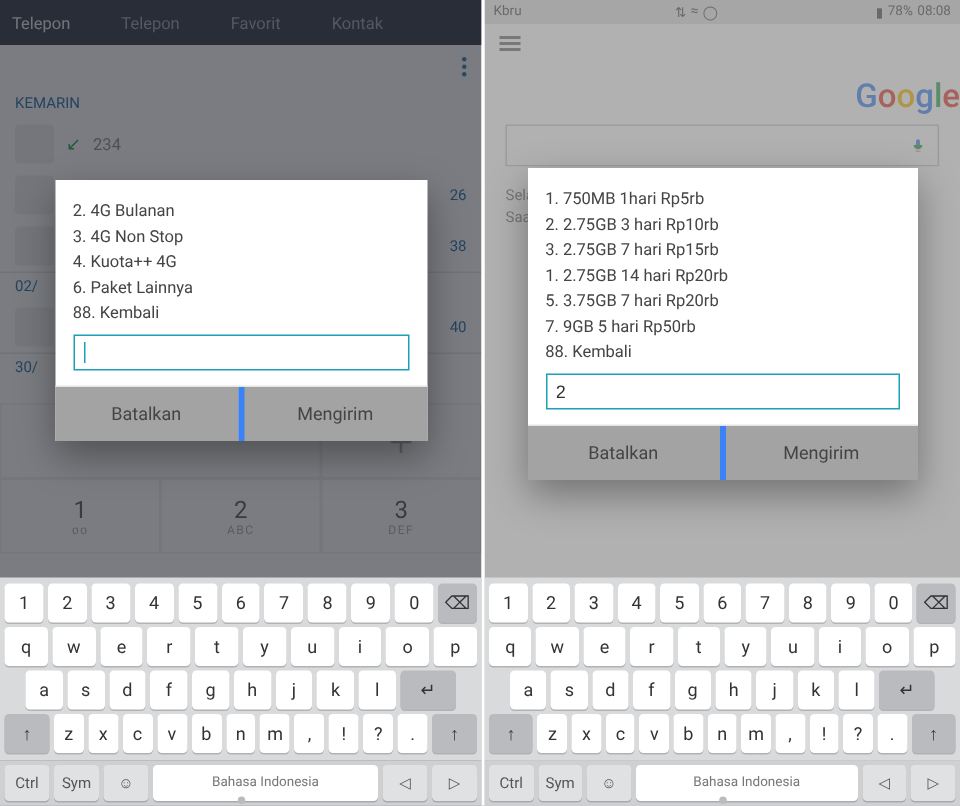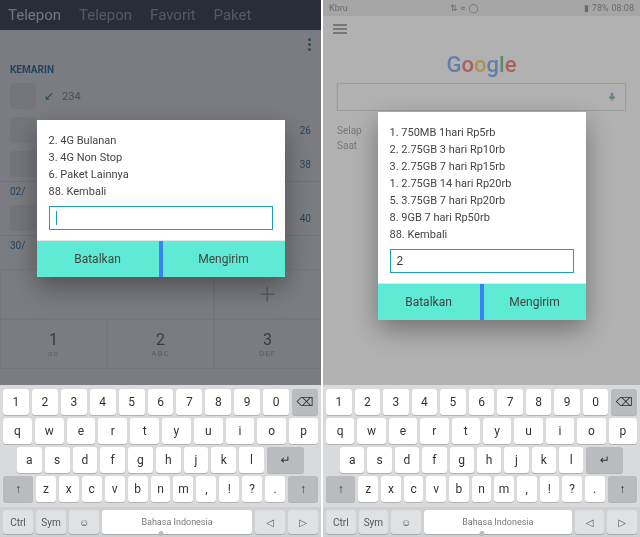--- a/index.html
+++ b/index.html
@@ -2,63 +2,63 @@
 <html><head>
 <meta charset="utf-8">
 <style>
   html,body{margin:0;padding:0;font-family:Roboto,Arial,sans-serif;background:#fff}
   #stage{width:640px;height:537px;display:flex;background:#fff}
   .pane{position:relative;height:537px;overflow:hidden}
   .left{width:321px;border-right:2px solid #fff}
   .right{flex:1}
 
   
-  .ltabs{height:30px;background:#2a3040;display:flex;align-items:center;padding:0 8px;gap:18px;font-size:15px;color:#9aa0ac}
+  .ltabs{height:30px;background:#2a3040;display:flex;align-items:center;padding:0 8px;gap:34px;font-size:11px;color:#9aa0ac}
   .ltabs span:first-child{color:#e8eaf0}
   .lbar{height:28px;background:#fff;display:flex;justify-content:flex-end;align-items:center;padding-right:10px}
   .dots{display:flex;flex-direction:column;gap:2px}
   .dots i{width:3px;height:3px;border-radius:50%;background:#2e7ab0;display:block}
-  .section{font-size:10px;font-weight:700;color:#1f6aa5;padding:6px 10px 4px;background:#fff}
+  .section{font-size:10px;font-weight:400;color:#1f6aa5;padding:6px 10px 4px;background:#fff}
   .callrow{display:flex;align-items:center;background:#fff;padding:4px 10px;gap:8px;font-size:11px;color:#6d6d6d}
   .ava{width:26px;height:26px;background:#eee;border-radius:3px}
   .in{color:#1b9e4b;font-size:12px}
   .num{color:#888;font-size:11px}
   .tm{margin-left:auto;color:#1f6aa5;font-size:10px}
   .date{font-size:10px;color:#1f6aa5;padding:4px 10px;border-top:1px solid #e5e5e5}
   .dialer{display:grid;grid-template-columns:1fr 1fr 1fr;background:#fff}
   .dk{height:48px;display:flex;flex-direction:column;align-items:center;justify-content:center;border:1px solid #eee;color:#555}
   .dk .n{font-size:16px}
   .dk .l{font-size:8px;letter-spacing:1px;color:#aaa}
   .plus{grid-column:3;font-size:28px;color:#b0b0b0;font-weight:300}
 
   
   .rstatus{height:16px;background:#e5e5e5;display:flex;justify-content:space-between;align-items:center;padding:0 6px;font-size:9px;color:#555}
   .ricons{display:flex;gap:3px;align-items:center}
   .rheader{height:26px;background:#fff;display:flex;align-items:center;padding:0 10px}
   .ham{display:flex;flex-direction:column;gap:2px}
   .ham i{width:14px;height:2px;background:#777;display:block}
-  .gg{text-align:center;padding:10px 0 6px;background:#fff}
+  .gg{text-align:right;padding:10px 0 6px;background:#fff}
   .gg span{font-size:22px;font-weight:500}
   .gb{color:#4285F4}.gr{color:#EA4335}.gy{color:#FBBC05}.gn{color:#34A853}
   .sbox{margin:0 14px;height:26px;background:#fff;border:1px solid #d0d0d0;box-shadow:0 1px 2px rgba(0,0,0,.12);display:flex;align-items:center;justify-content:flex-end;padding:0 8px}
   .mic{width:10px;height:14px}
   .snip{font-size:10px;color:#777;padding:12px 14px 0;line-height:1.5;background:#fff}
 
   
   .dim{position:absolute;inset:0;background:rgba(40,44,52,.62)}
   .right .dim{background:rgba(120,120,120,.58)}
 
   
   .dlg{position:absolute;left:50%;transform:translateX(-50%);background:#fff;box-shadow:0 10px 24px rgba(0,0,0,.35);width:248px}
   .left .dlg{top:120px}
-  .right .dlg{top:112px;width:208px}
+  .right .dlg{top:112px;width:260px}
   .dlg .body{padding:12px 12px 10px;font-size:11px;color:#444;line-height:1.55}
   .dlg input{width:100%;box-sizing:border-box;height:24px;border:1px solid #1aa0b8;outline:none;padding:0 6px;margin-top:6px;font-size:12px;color:#333}
   .dlg .btns{display:flex;border-top:1px solid #e5e5e5}
-  .dlg .btns div{flex:1;text-align:center;padding:11px 0;font-size:12px;color:#444;background:#5eead4}
+  .dlg .btns div{flex:1;text-align:center;padding:11px 0;font-size:12px;color:#444;background:#a3a3a3}
   .dlg .btns div+div{border-left:4px solid #3b82f6}
   .cursor{display:inline-block;width:1px;height:14px;background:#1aa0b8;vertical-align:middle}
 
   
   .kbwrap{position:absolute;left:0;right:0;bottom:0}
   .kb{background:#d9dadc;padding:4px 3px 2px}
   .krow{display:flex;gap:3px;margin-bottom:3px;justify-content:center}
   .key{background:#fff;border-radius:3px;height:26px;display:flex;align-items:center;justify-content:center;font-size:12px;color:#333;box-shadow:0 1px 0 rgba(0,0,0,.18);flex:1;min-width:0}
   .key.dark{background:#b9bbbe;color:#333}
   .key.wide{flex:1.5}
@@ -74,21 +74,21 @@
 </head>
 <body>
 
 <div id="stage">
 
   <div class="pane left">
     <div class="ltabs">
       <span>Telepon</span>
       <span>Telepon</span>
       <span>Favorit</span>
-      <span>Paket</span>
+      <span>Kontak</span>
     </div>
     <div class="lbar">
       <span class="dots">
           <i></i>
           <i></i>
           <i></i>
         </span>
     </div>
     <div class="section">KEMARIN</div>
     <div class="callrow">
@@ -129,20 +129,21 @@
           <span class="l">DEF</span>
         </div>
     </div>
 
     <div class="dim"></div>
 
     <div class="dlg">
       <div class="body">
         <div>2. 4G Bulanan</div>
         <div>3. 4G Non Stop</div>
+        <div>4. Kuota++ 4G</div>
         <div>6. Paket Lainnya</div>
         <div>88. Kembali</div>
         <div style="position:relative">
           <input value="" style="">
           <span class="cursor" style="position:absolute;left:7px;top:11px"></span>
         </div>
       </div>
       <div class="btns">
         <div>Batalkan</div>
         <div>Mengirim</div>
@@ -260,21 +261,21 @@
 
     <div class="dim"></div>
 
     <div class="dlg">
       <div class="body">
         <div>1. 750MB 1hari Rp5rb</div>
         <div>2. 2.75GB 3 hari Rp10rb</div>
         <div>3. 2.75GB 7 hari Rp15rb</div>
         <div>1. 2.75GB 14 hari Rp20rb</div>
         <div>5. 3.75GB 7 hari Rp20rb</div>
-        <div>8. 9GB 7 hari Rp50rb</div>
+        <div>7. 9GB 5 hari Rp50rb</div>
         <div>88. Kembali</div>
         <input value="2" style="">
       </div>
       <div class="btns">
         <div>Batalkan</div>
         <div>Mengirim</div>
       </div>
     </div>
 
     <div class="kbwrap">

